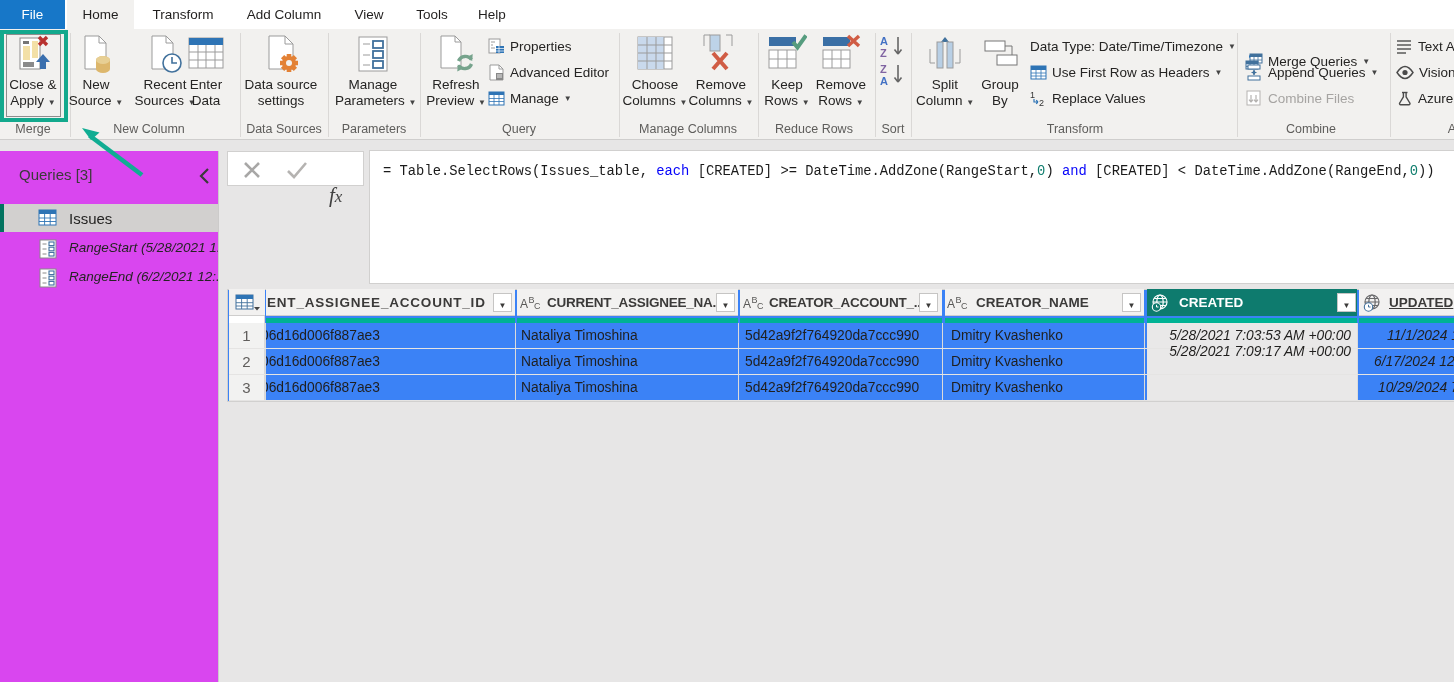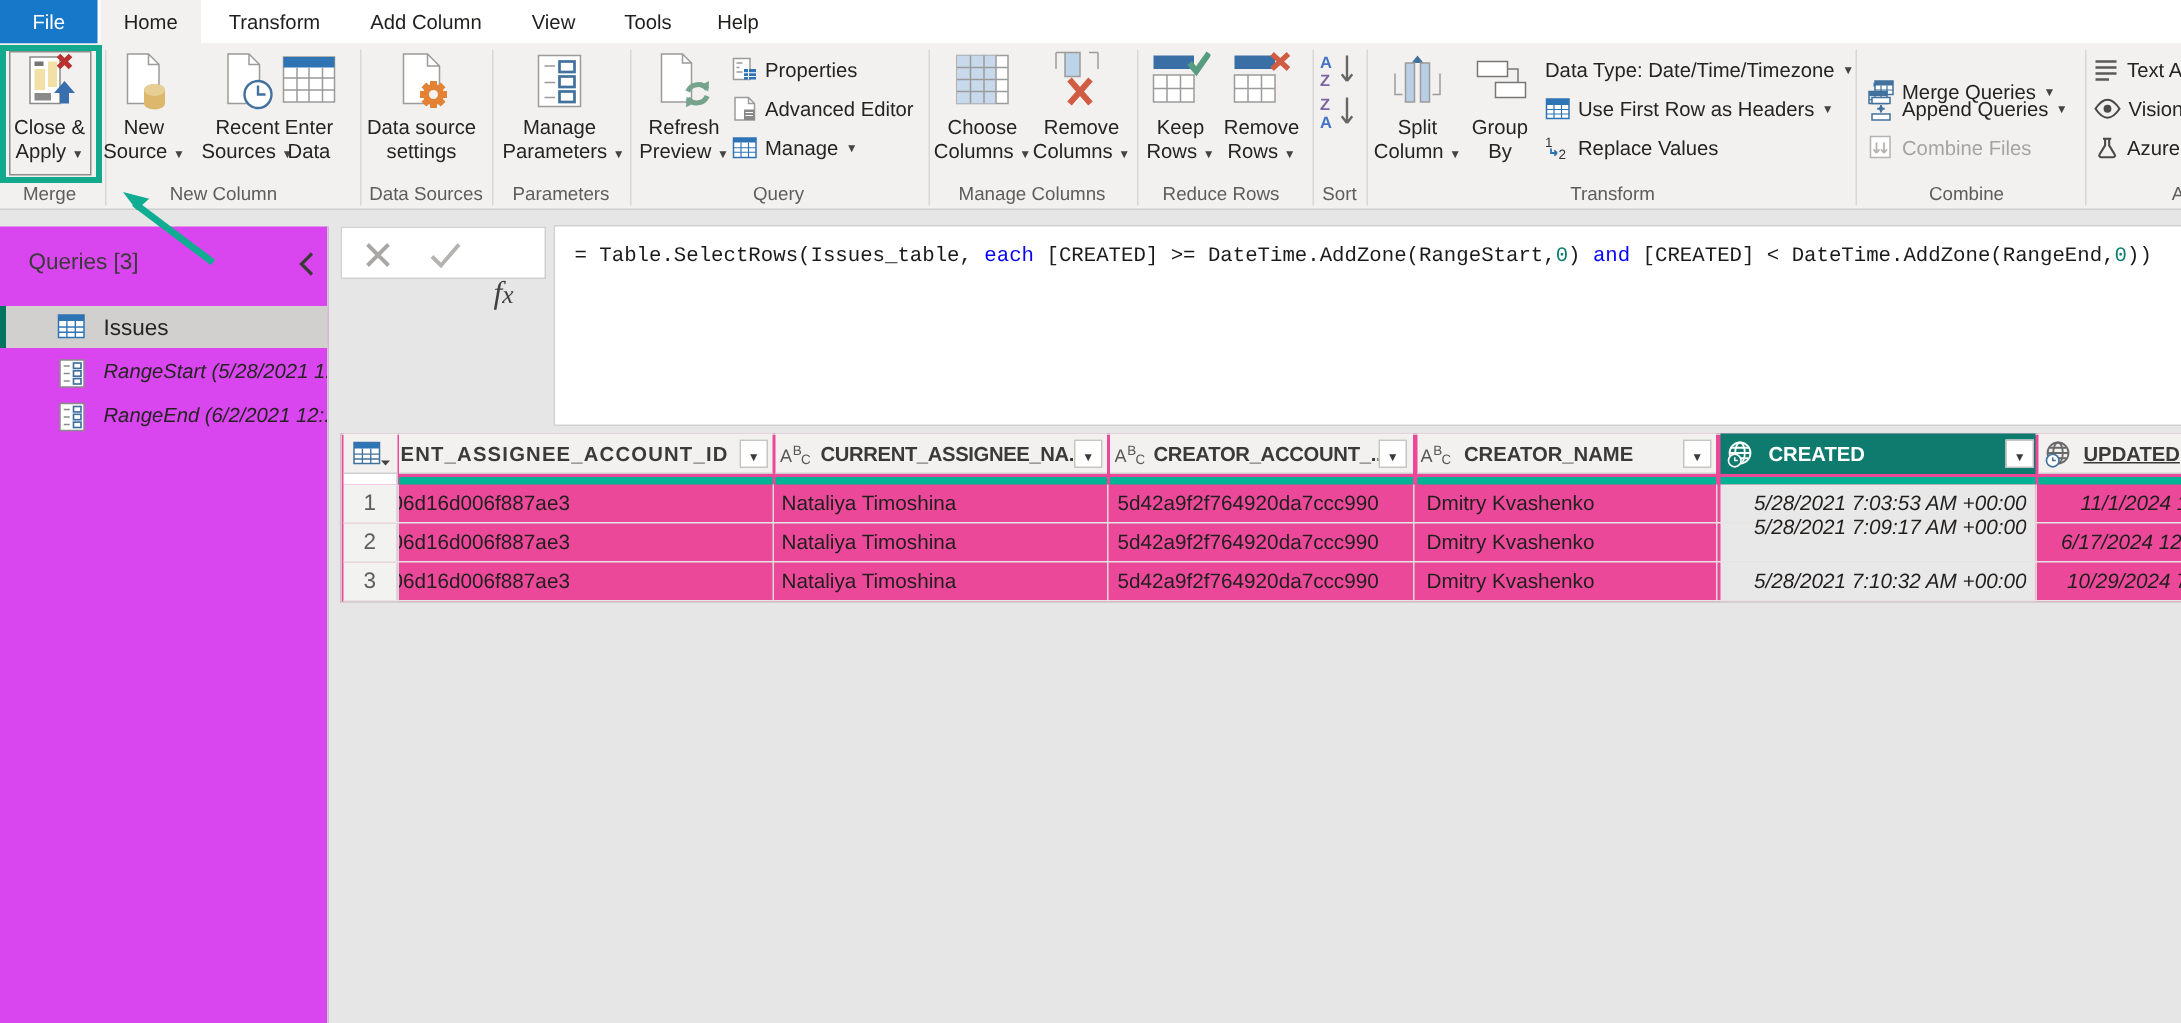--- a/index.html
+++ b/index.html
@@ -332,21 +332,21 @@
     </svg>
   <svg class="abs" style="left:58px;top:8px;" width="22" height="20" viewBox="0 0 22 20">
       <path d="M2 11l6 6L20 3" fill="none" stroke="#b5b3b1" stroke-width="2.6"></path>
     </svg>
   <div class="abs" style="left:101px;top:3px;font-family:'Liberation Serif',serif;font-style:italic;font-size:21px;color:#404040;margin-top:28px;">f<span style="font-size:17px">x</span></div>
 </div>
 <div class="abs" style="left:369px;top:150px;width:1090px;height:134px;background:#fff;border:1px solid #d1d0cf;box-sizing:border-box;">
   <div class="abs" style="left:13px;top:13px;font-family:'Liberation Mono',monospace;font-size:13.8px;color:#1b1b1b;white-space:pre;">= Table.SelectRows(Issues_table, <span style="color:#0503fa">each</span> [CREATED] &gt;= DateTime.AddZone(RangeStart,<span style="color:#0e7d6d">0</span>) <span style="color:#0503fa">and</span> [CREATED] &lt; DateTime.AddZone(RangeEnd,<span style="color:#0e7d6d">0</span>))</div>
 </div>
 
-<div class="abs" style="left:227px;top:289px;width:1227px;height:113px;background:#ec4899;border-left:1px solid #d1d0cf;">
+<div class="abs" style="left:227px;top:289px;width:1227px;height:113px;background:#3b82f6;border-left:1px solid #d1d0cf;">
 
 <div class="abs" style="left:0;top:0;width:1227px;height:1px;background:#d1d0cf;"></div>
 <div class="hseg" style="left:1px;width:36px;"></div>
 <div class="hseg" style="left:38px;width:249px;"></div>
 <div class="hseg" style="left:289px;width:221px;"></div>
 <div class="hseg" style="left:512px;width:202px;"></div>
 <div class="hseg" style="left:717px;width:199px;"></div>
 <div class="abs" style="left:919px;top:0;width:210px;height:27px;background:#0e7b6e;"></div>
 <div class="hseg" style="left:1131px;width:96px;"></div>
 <svg class="abs" style="left:7px;top:5px;" width="26" height="18" viewBox="0 0 26 18">
@@ -427,21 +427,20 @@
 <div class="ctxt" style="left:293px;top:60px;">Nataliya Timoshina</div>
 <div class="ctxt" style="left:293px;top:86px;">Nataliya Timoshina</div>
 <div class="ctxt" style="left:517px;top:34px;">5d42a9f2f764920da7ccc990</div>
 <div class="ctxt" style="left:517px;top:60px;">5d42a9f2f764920da7ccc990</div>
 <div class="ctxt" style="left:517px;top:86px;">5d42a9f2f764920da7ccc990</div>
 <div class="ctxt" style="left:723px;top:34px;">Dmitry Kvashenko</div>
 <div class="ctxt" style="left:723px;top:60px;">Dmitry Kvashenko</div>
 <div class="ctxt" style="left:723px;top:86px;">Dmitry Kvashenko</div>
 <div class="ctxt dt" style="left:919px;top:34px;width:204px;text-align:right;">5/28/2021 7:03:53 AM +00:00</div>
 <div class="ctxt dt" style="left:919px;top:50px;width:204px;text-align:right;">5/28/2021 7:09:17 AM +00:00</div>
-<div class="ctxt dt" style="left:919px;top:86px;width:204px;text-align:right;">5/28/2021 7:10:32 AM +00:00</div>
 <div class="ctxt dt" style="left:1159px;top:34px;">11/1/2024 1</div>
 <div class="ctxt dt" style="left:1146px;top:60px;">6/17/2024 12:</div>
 <div class="ctxt dt" style="left:1150px;top:86px;">10/29/2024 7</div>
 <div class="abs" style="left:0;top:112px;width:1227px;height:1px;background:#d1d0cf;"></div>
 </div>
 
 <div class="abs" style="left:0px;top:30px;width:68px;height:92px;border:4px solid #13a98d;box-sizing:border-box;z-index:30;"></div>
 <svg class="abs" style="left:70px;top:115px;z-index:30;" width="85" height="70" viewBox="0 0 85 70">
   <path d="M19.5 20.5L72 60" stroke="#10ad93" stroke-width="4.6" fill="none"></path>
   <path d="M12 13l17.5 4.5-8.5 7.5z" fill="#10ad93"></path>

